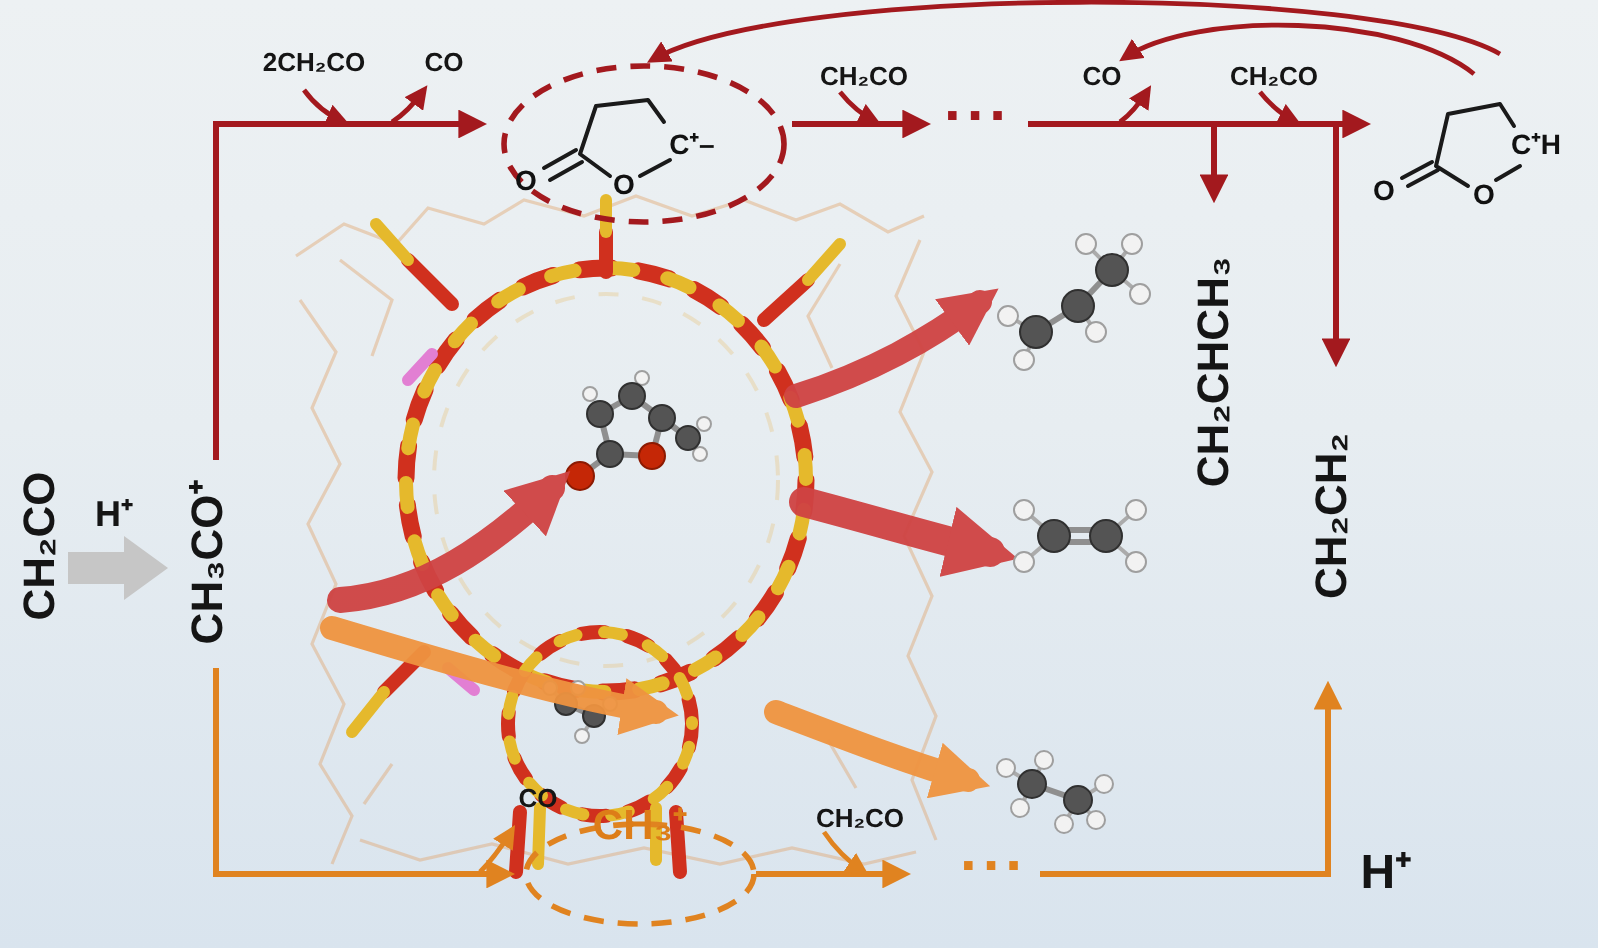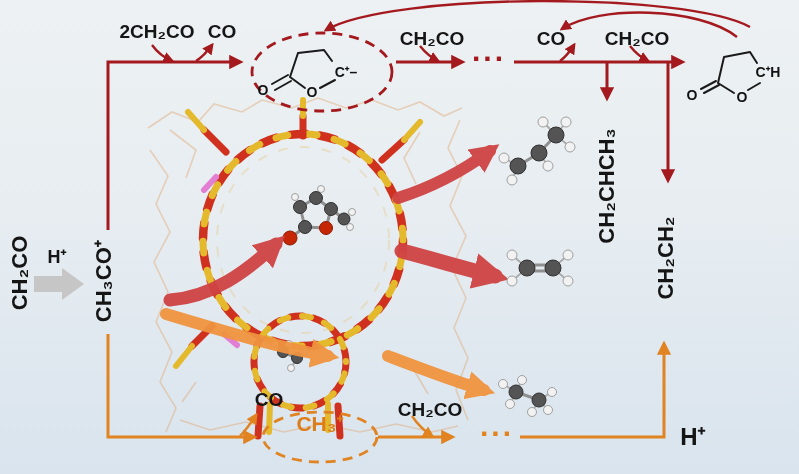--- a/index.html
+++ b/index.html
@@ -8,21 +8,21 @@
     --bg-top:#edf1f3; --bg-bottom:#d9e4ee;
   }
   *{margin:0;padding:0;box-sizing:border-box;}
   body{font-family:"Liberation Sans",sans-serif;}
   .stage{position:relative;width:799px;height:474px;overflow:hidden;
     background:linear-gradient(180deg,var(--bg-top) 0%,#e7edf1 45%,var(--bg-bottom) 100%);}
   svg.layer{position:absolute;left:0;top:0;}
   .lbl{position:absolute;transform:translate(-50%,-50%);font-weight:bold;color:var(--ink);
     white-space:nowrap;line-height:1;}
   .vert{transform:translate(-50%,-50%) rotate(-90deg);}
-  .f18{font-size:18px}.f19{font-size:19px}.f21{font-size:21px}.f22{font-size:22px}.f24{font-size:24px}
+  .f18{font-size:18px}.f19{font-size:13px}.f21{font-size:21px}.f22{font-size:22px}.f24{font-size:24px}
   .dots{font-size:30px;letter-spacing:3px;font-weight:bold;}
   .cR{color:var(--dark-red)}.cO{color:var(--orange)}.cM{color:var(--methyl-orange)}
   
   .tR{stroke:var(--dark-red);stroke-width:3;fill:none}
   .tRa{stroke:var(--dark-red);stroke-width:2.4;fill:none}
   .tO{stroke:var(--orange);stroke-width:3;fill:none}
   .tOa{stroke:var(--orange);stroke-width:2.4;fill:none}
   .dashR{stroke:var(--dark-red);stroke-width:2.8;fill:none;stroke-dasharray:10 7}
   .dashO{stroke:var(--orange);stroke-width:2.8;fill:none;stroke-dasharray:10 7}
   .bk{stroke:#1a1a1a;stroke-width:2;fill:none;stroke-linecap:round}
@@ -244,16 +244,16 @@
   <div class="lbl f19" style="left:432px;top:38px">CH₂CO</div>
   <div class="lbl dots cR" style="left:489px;top:51px">...</div>
   <div class="lbl f19" style="left:551px;top:38px">CO</div>
   <div class="lbl f19" style="left:637px;top:38px">CH₂CO</div>
 
   <div class="lbl vert f22" style="left:607px;top:186px">CH₂CHCH₃</div>
   <div class="lbl vert f22" style="left:666px;top:258px">CH₂CH₂</div>
   <div class="lbl f24" style="left:693px;top:437px">H⁺</div>
 
   <div class="lbl f19" style="left:269px;top:399px">CO</div>
-  <div class="lbl f21 cM" style="left:320px;top:423px">CH₃⁺</div>
+  <div class="lbl f21 cM" style="left:320px;top:413px">CH₃⁺</div>
   <div class="lbl f19" style="left:430px;top:409px">CH₂CO</div>
   <div class="lbl dots cO" style="left:497px;top:426px">...</div>
 </div>
 
 </body></html>

